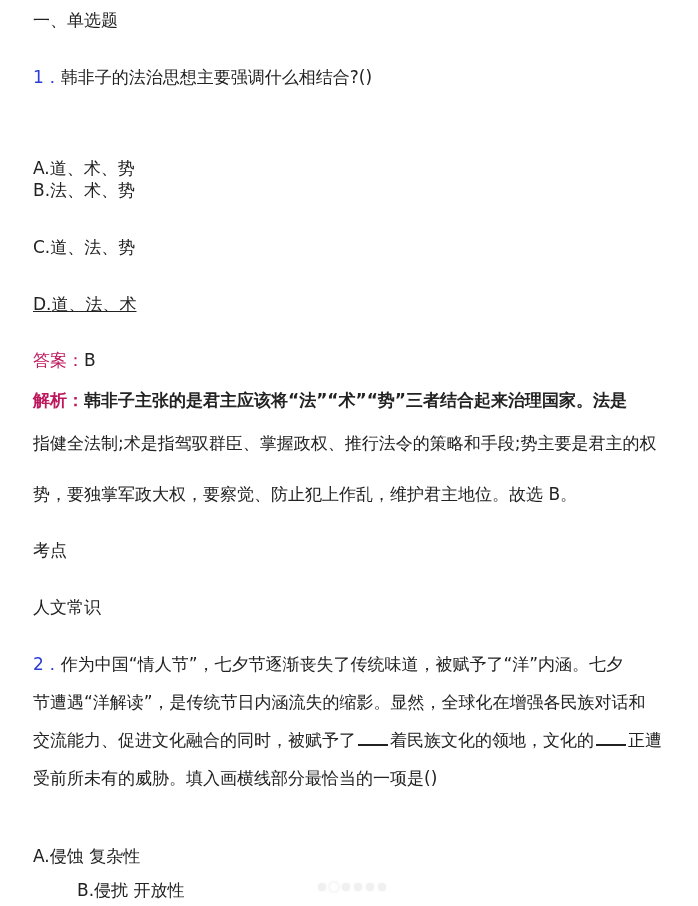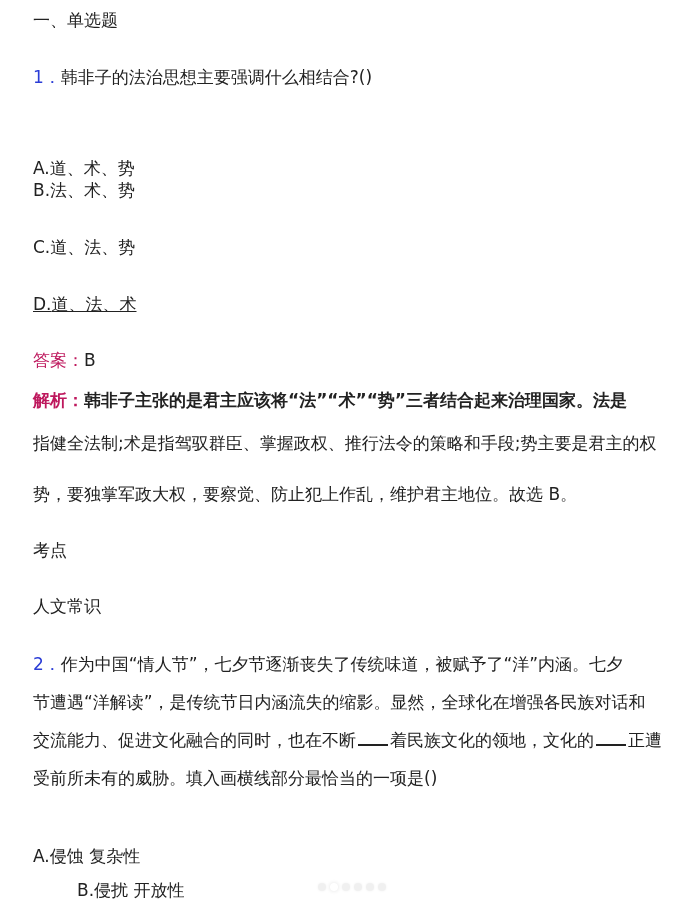--- a/index.html
+++ b/index.html
@@ -84,28 +84,28 @@
     <span class="green">答案：</span><span>B</span>
   </div>
 
   <div class="line" style="top:388px;font-weight:bold;">
     <span class="green">解析：</span><span>韩非子主张的是君主应该将“法”“术”“势”三者结合起来治理国家。法是</span>
   </div>
   <div class="line" style="top:431px;">指健全法制;术是指驾驭群臣、掌握政权、推行法令的策略和手段;势主要是君主的权</div>
   <div class="line" style="top:482px;">势，要独掌军政大权，要察觉、防止犯上作乱，维护君主地位。故选 B。</div>
 
   <div class="line" style="top:538px;">考点</div>
-  <div class="line" style="top:595px;font-family:Liberation Serif, serif;">人文常识</div>
+  <div class="line" style="top:595px;">人文常识</div>
 
   <div class="line" style="top:652px;">
     <span class="num"><span>2</span><span>．</span></span><span>作为中国“情人节”，七夕节逐渐丧失了传统味道，被赋予了“洋”内涵。七夕</span>
   </div>
   <div class="line" style="top:690px;">节遭遇“洋解读”，是传统节日内涵流失的缩影。显然，全球化在增强各民族对话和</div>
   <div class="line" style="top:728px;">
-    <span>交流能力、促进文化融合的同时，也在不断</span><span class="blank"></span><span>着民族文化的领地，文化的</span><span class="blank"></span><span>正遭</span>
+    <span>交流能力、促进文化融合的同时，被赋予了</span><span class="blank"></span><span>着民族文化的领地，文化的</span><span class="blank"></span><span>正遭</span>
   </div>
   <div class="line" style="top:766px;">受前所未有的威胁。填入画横线部分最恰当的一项是()</div>
 
   <div class="line" style="top:844px;">
     <span>A.</span><span>侵蚀 复杂性</span>
   </div>
   <div class="line" style="top:878px;margin-left:44px;">
     <span>B.</span><span>侵扰 开放性</span>
   </div>
 

